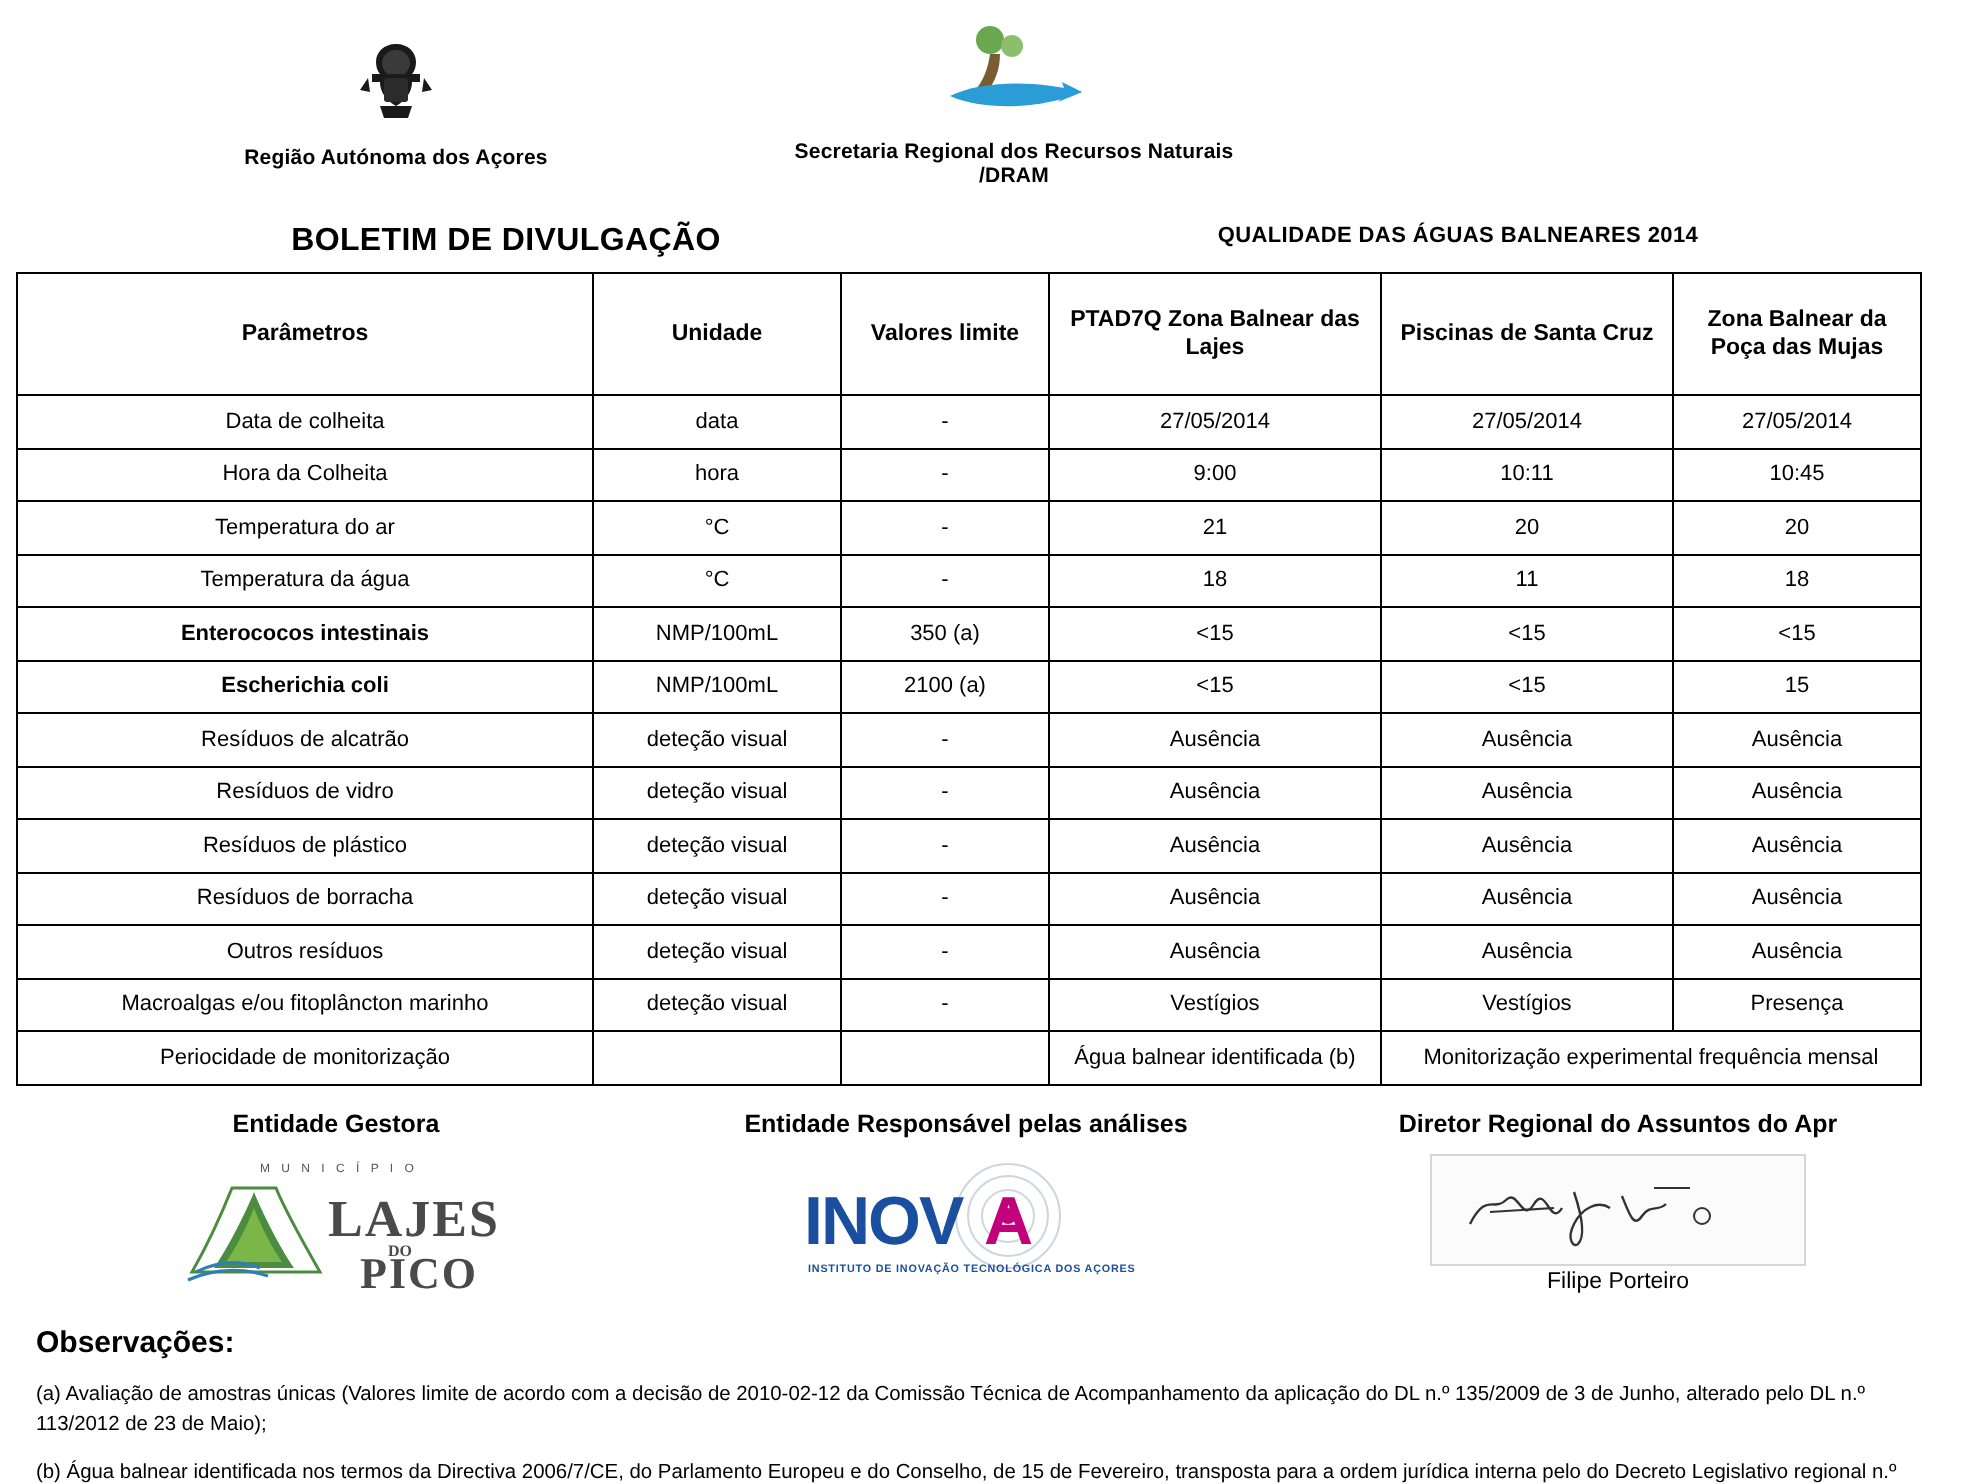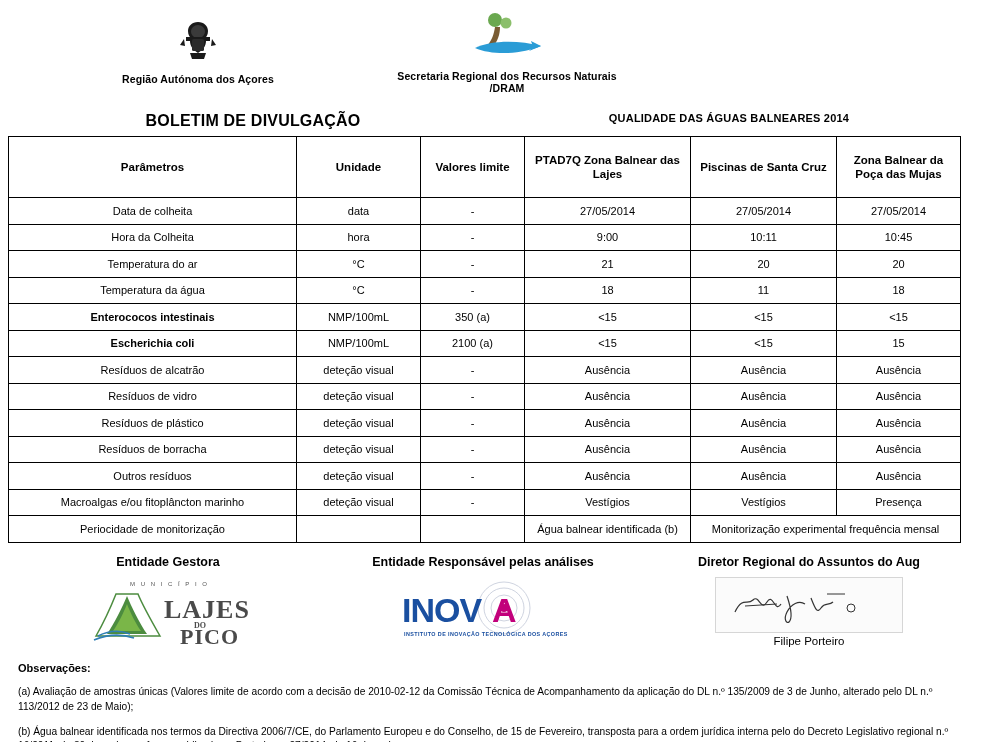--- a/index.html
+++ b/index.html
@@ -153,21 +153,21 @@
   }
 
   
   .notes {
     margin: 10px 18px 0 18px;
     font-size: 10.2px;
     line-height: 1.45;
   }
   .notes .obs-title {
     font-weight: bold;
-    font-size: 11px;
+    font-size: 15px;
     margin-bottom: 8px;
   }
   .notes p {
     margin: 0 0 10px 0;
   }
 </style>
 </head>
 <body>
 
 <div class="page">
@@ -360,21 +360,21 @@
           <circle cx="116" cy="32" r="13" fill="none" stroke="#cfd4e0" stroke-width="1"></circle>
           <circle cx="116" cy="32" r="4" fill="#c2007b"></circle>
           <text x="14" y="46" font-family="Liberation Sans, sans-serif" font-size="34" font-weight="bold" fill="#1a4fa0" letter-spacing="-1">INOV</text>
           <text x="104" y="46" font-family="Liberation Sans, sans-serif" font-size="34" font-weight="bold" fill="#c2007b">A</text>
           <text x="16" y="60" font-family="Liberation Sans, sans-serif" font-size="5.4" font-weight="bold" fill="#1a4fa0" letter-spacing="0.4">INSTITUTO DE INOVAÇÃO TECNOLÓGICA DOS AÇORES</text>
         </svg>
       </div>
     </div>
 
     <div class="sig-col c">
-      <div class="sig-title">Diretor Regional do Assuntos do Aug</div>
+      <div class="sig-title">Diretor Regional do Assuntos do Apr</div>
       <div class="sig-box">
         <svg width="184" height="52" viewBox="0 0 184 52">
           <path d="M18 34 C26 18 30 28 36 22 C42 16 44 34 50 24 C56 14 58 36 64 26" stroke="#333" stroke-width="1.2" fill="none"></path>
           <path d="M28 28 L60 26" stroke="#333" stroke-width="1" fill="none"></path>
           <path d="M70 18 C74 30 76 40 72 44 C70 46 66 42 70 34 C74 26 82 22 88 26" stroke="#333" stroke-width="1.2" fill="none"></path>
           <path d="M94 20 C98 30 100 36 104 30 C108 24 112 28 116 24" stroke="#333" stroke-width="1.2" fill="none"></path>
           <path d="M110 16 L128 16" stroke="#333" stroke-width="1" fill="none"></path>
           <circle cx="134" cy="30" r="4" fill="none" stroke="#333" stroke-width="1"></circle>
         </svg>
       </div>

